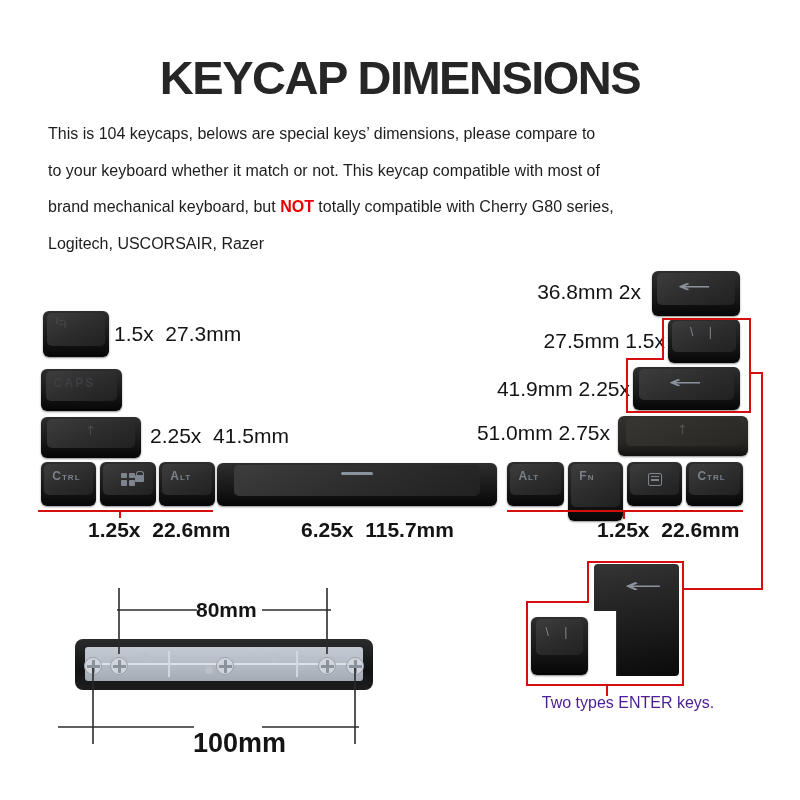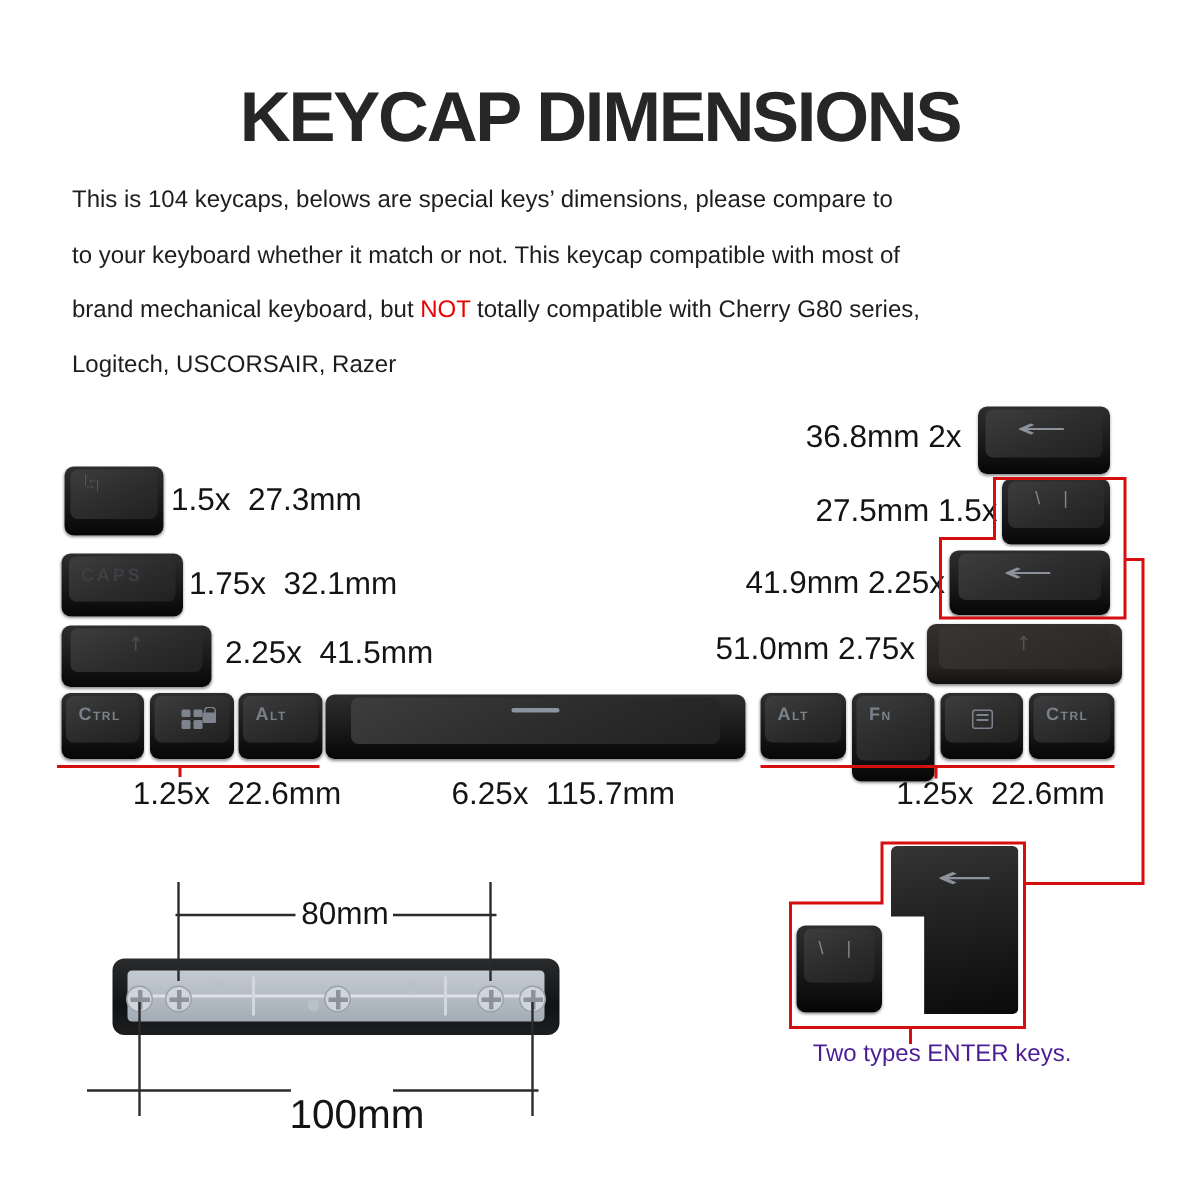--- a/index.html
+++ b/index.html
@@ -8,21 +8,21 @@
     position:relative; width:800px; height:800px; background:#fff;
     font-family:"Liberation Sans", sans-serif; color:#1d1d1d; overflow:hidden;
   }
   
   .title {
     position:absolute; left:0; top:50px; width:800px; text-align:center;
     font-size:47px; font-weight:bold; letter-spacing:-1.5px; color:#262626;
   }
   .intro { position:absolute; left:48px; top:116px; width:720px; font-size:16px; }
   .intro .line { white-space:nowrap; line-height:36.5px; }
-  .warning { color:var(--warning,#e80000); font-weight:normal; }
+  .warning { color:var(--warning,#e80000); font-weight:bold; }
   
   .key {
     position:absolute; border-radius:6px;
     background:linear-gradient(180deg,#2e2e2e 0%,#191919 55%,#060606 100%);
     box-shadow:0 1px 2px rgba(0,0,0,.45);
   }
   .key .top {
     position:absolute; left:6%; right:6%; top:4%; bottom:24%; border-radius:5px;
     background:linear-gradient(155deg,#3d3d3d 0%,#2c2c2c 55%,#212121 100%);
   }
@@ -59,21 +59,21 @@
   
   .iso-enter {
     position:absolute;
     background:linear-gradient(170deg,#353535 0%,#272727 30%,#1a1a1a 62%,#0a0a0a 100%);
     clip-path:polygon(0 0,100% 0,100% 100%,26% 100%,26% 42%,0 42%);
     border-radius:4px;
   }
   .iso-enter .legend.arrow { top:12px; left:18%; right:0; text-align:center; font-size:19px; }
   
   .dim-label { position:absolute; font-size:21px; color:#141414; white-space:pre; line-height:24px; }
-  .dim-label.ctr { text-align:center; }
+  .dim-label.ctr { text-align:left;font-weight:bold; }
   
   .underside { position:absolute; left:75px; top:639px; width:298px; height:51px;
     background:linear-gradient(180deg,#2a2b2d,#121315 60%,#1c1d1f); border-radius:8px; }
   .underside .panel { position:absolute; left:10px; right:10px; top:8px; bottom:9px; border-radius:3px;
     background:linear-gradient(180deg,#c3cad2 0%,#aeb6c0 70%,#a3abb5 100%); }
   .underside .rail { position:absolute; left:4px; right:4px; top:50%; height:2px; margin-top:-1px; background:#dde2e7; }
   .underside .divider { position:absolute; top:4px; bottom:4px; width:2px; background:#d3d8de; }
   .stem { position:absolute; width:18px; height:18px; border-radius:50%;
     background:#cfd5db; border:1px solid #99a1ab; }
   .stem::before { content:""; position:absolute; left:6.5px; top:1.5px; width:3px; height:13px; background:#8a929c; }
@@ -105,21 +105,20 @@
       </div>
     </div>
   </div>
   <div class="dim-label" style="left:114px;top:322px;">1.5x  27.3mm</div>
 
   <div class="key" style="left:41px;top:369px;width:81px;height:42px;">
     <div class="top">
       <span class="legend tl faint">CAPS</span>
     </div>
   </div>
-  <div class="dim-label" style="left:126px;top:378px;">1.75x  32.1mm</div>
 
   <div class="key" style="left:41px;top:417px;width:100px;height:41px;">
     <div class="top">
       <span class="legend ctr shift-glyph">↑</span>
     </div>
   </div>
   <div class="dim-label" style="left:150px;top:424px;">2.25x  41.5mm</div>
 
   <div class="key" style="left:652px;top:271px;width:88px;height:45px;">
     <div class="top">

